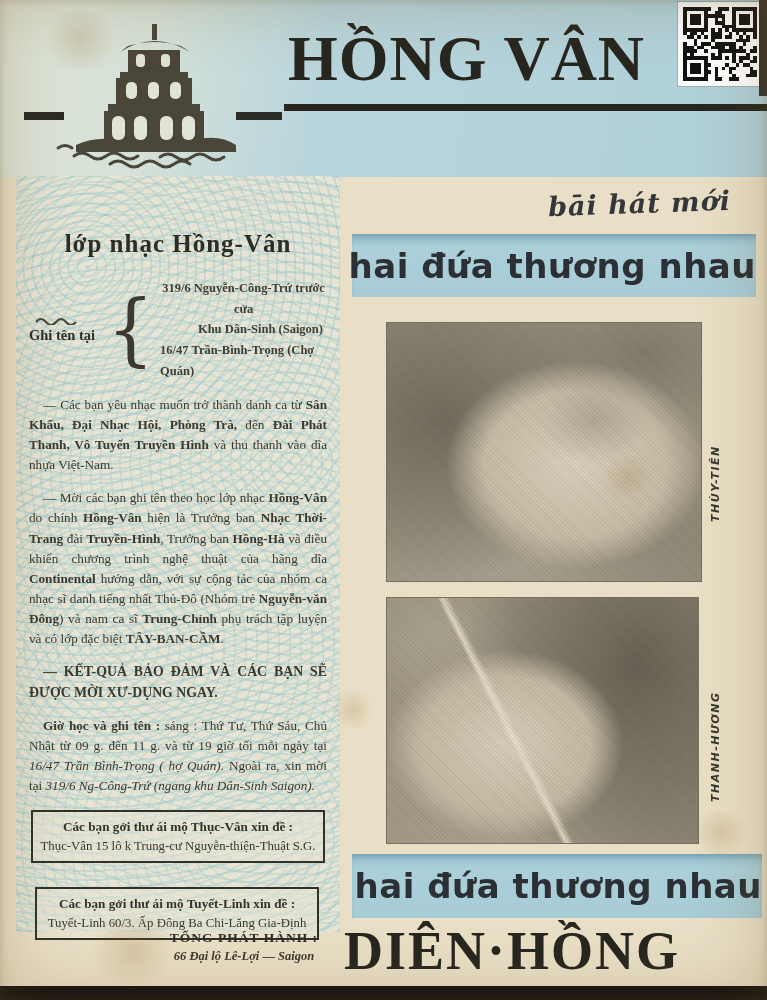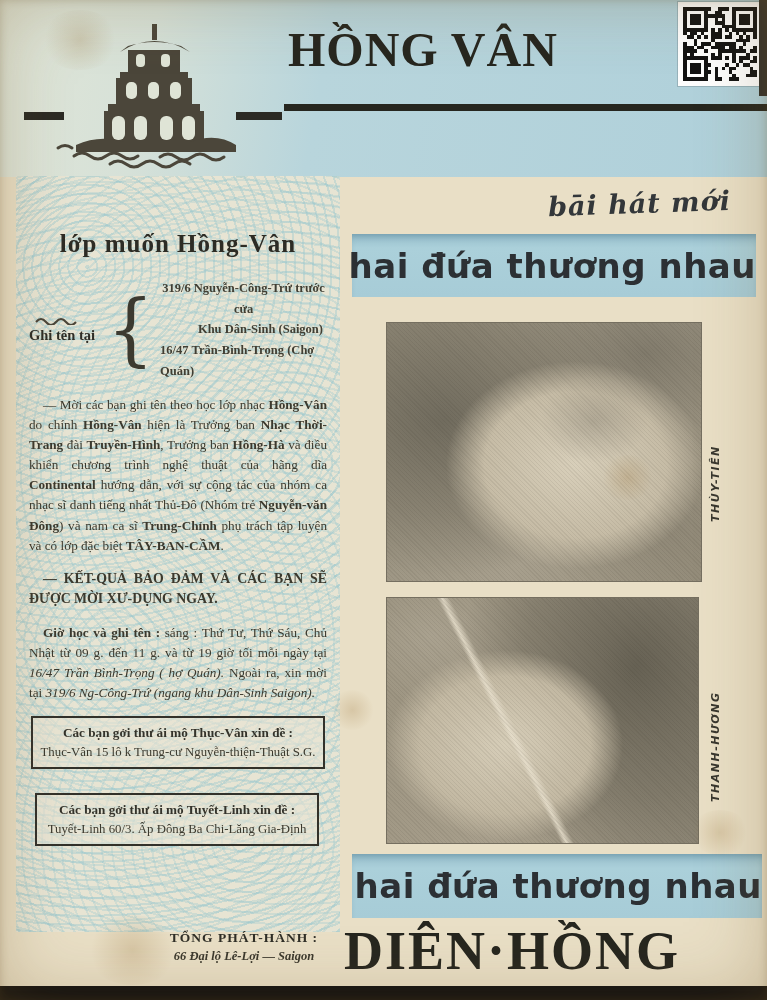--- a/index.html
+++ b/index.html
@@ -7,21 +7,21 @@
         background:#e9dfc6;font-family:"Liberation Serif",serif;color:#3a382e;}
   .page::after{content:"";position:absolute;inset:0;pointer-events:none;
         box-shadow:inset 0 0 70px rgba(120,90,40,.30), inset 0 0 8px rgba(90,70,30,.25);}
   
   .header-band{position:absolute;left:0;top:0;width:767px;height:177px;
         background:linear-gradient(100deg,#e0e5d7 0%,#d6e1d8 20%,#b8d5dc 42%,#afd0da 100%);}
   .logo{position:absolute;left:40px;top:18px;width:230px;height:155px;}
   .dash{position:absolute;height:8px;background:#2b2a24;}
   .dash.l{left:24px;top:112px;width:40px;}
   .dash.r{left:236px;top:112px;width:46px;}
-  .title-main{position:absolute;left:288px;top:22px;font-size:48px;font-weight:bold;
+  .title-main{position:absolute;left:288px;top:22px;font-size:64px;font-weight:bold;
         letter-spacing:1px;color:#26261f;font-family:"Liberation Serif",serif;white-space:nowrap;}
   .title-rule{position:absolute;left:284px;top:104px;width:483px;height:7px;background:#26261f;}
   .title-sub{position:absolute;left:297px;top:113px;font-size:40px;font-weight:bold;
         letter-spacing:4px;color:#2b2a24;font-family:"Liberation Serif",serif;}
   
   .qr{position:absolute;left:678px;top:2px;width:84px;height:84px;background:#fdfdfd;
         padding:5px;box-sizing:border-box;box-shadow:0 0 0 1px rgba(0,0,0,.15);}
   .qr-grid{display:grid;width:100%;height:100%;}
   .qr-grid div{background:transparent;}
   .qr-grid div.m{background:#121212;}
@@ -606,37 +606,38 @@
       <div class="grain"></div>
     </div>
   <div class="vcap vcap2">THANH-HƯƠNG</div>
 
   <div class="band band-bottom">
     <span class="band-text">hai đứa thương nhau</span>
   </div>
 
   <div class="mc-panel">
     <div class="mc-inner">
-      <div class="mc-heading">lớp muốn Hồng-Vân</div>
+      <div class="mc-heading">lớp nhạc Hồng-Vân</div>
 
       <div class="reg-row">
         <div class="reg-left">
           <svg class="reg-flourish" width="42" height="10" viewBox="0 0 42 10">
             <path d="M1 7 Q6 1 11 7 T21 7 T31 7 T41 7" stroke="#4b463a" stroke-width="2" fill="none"></path>
           </svg>
           <div class="reg-label">Ghi tên tại</div>
         </div>
         <div class="reg-brace">{</div>
         <div class="reg-addr">
           <div class="a1">319/6 Nguyễn-Công-Trứ trước cửa</div>
           <div class="a2">Khu Dân-Sinh (Saigon)</div>
           <div class="a3">16/47 Trần-Bình-Trọng (Chợ Quán)</div>
         </div>
       </div>
 
+      <p class="para"><span>— Các bạn yêu nhạc muốn trở thành danh ca từ </span><span class="seg-b">Sân Khấu, Đại Nhạc Hội, Phòng Trà,</span><span> đến </span><span class="seg-b">Đài Phát Thanh, Vô Tuyến Truyền Hình</span><span> và thu thanh vào dĩa nhựa Việt-Nam.</span></p>
       <p class="para"><span>— Mời các bạn ghi tên theo học lớp nhạc </span><span class="seg-b">Hồng-Vân</span><span> do chính </span><span class="seg-b">Hồng-Vân</span><span> hiện là Trưởng ban </span><span class="seg-b">Nhạc Thời-Trang</span><span> đài </span><span class="seg-b">Truyền-Hình</span><span>, Trưởng ban </span><span class="seg-b">Hồng-Hà</span><span> và điều khiển chương trình nghệ thuật của hãng dĩa </span><span class="seg-b">Continental</span><span> hướng dẫn, với sự cộng tác của nhóm ca nhạc sĩ danh tiếng nhất Thủ-Đô (Nhóm trẻ </span><span class="seg-b">Nguyễn-văn Đông</span><span>) và nam ca sĩ </span><span class="seg-b">Trung-Chỉnh</span><span> phụ trách tập luyện và có lớp đặc biệt </span><span class="seg-b">TÂY-BAN-CẦM</span><span>.</span></p>
       <p class="para p3"><span class="seg-b">— KẾT-QUẢ BẢO ĐẢM VÀ CÁC BẠN SẼ ĐƯỢC MỜI XƯ-DỤNG NGAY.</span></p>
       <p class="para"><span class="seg-b">Giờ học và ghi tên :</span><span> sáng : Thứ Tư, Thứ Sáu, Chủ Nhật từ 09 g. đến 11 g. và từ 19 giờ tối mỗi ngày tại </span><span class="seg-i">16/47 Trần Bình-Trọng ( hợ Quán).</span><span> Ngoài ra, xin mời tại </span><span class="seg-i">319/6 Ng-Công-Trứ (ngang khu Dân-Sinh Saigon).</span></p>
 
       <div class="mail-box">
         <div class="mail-line1">Các bạn gởi thư ái mộ Thục-Vân xin đề :</div>
         <div class="mail-line2">Thục-Vân 15 lô k Trung-cư Nguyễn-thiện-Thuật S.G.</div>
       </div>
 
       <div class="mail-box second">

